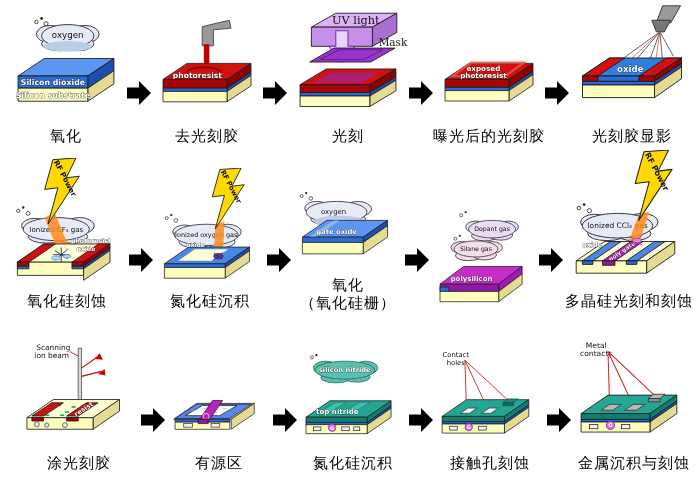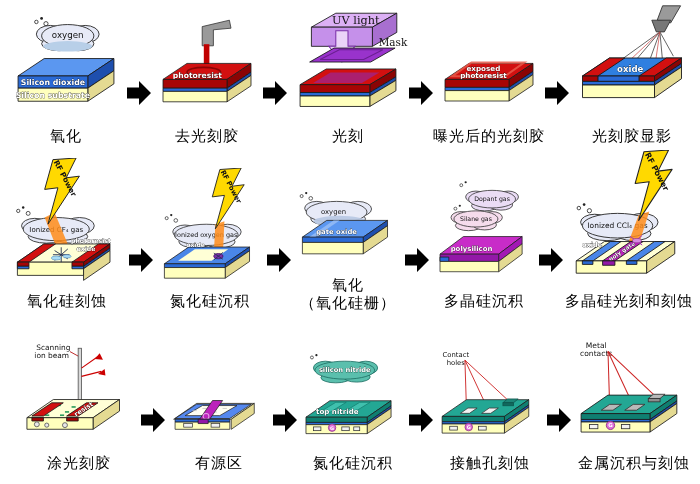--- a/index.html
+++ b/index.html
@@ -346,21 +346,20 @@
         <g>
           <polygon class="k" points="15,112 95,112 127,88 47,88" fill="#c82cc8"></polygon>
           <text class="wt" x="58" y="108" font-size="9.5" text-anchor="middle">polysilicon</text>
           <polygon class="k" points="95,112 127,88 127,98 95,122" fill="#a218b4"></polygon>
           <rect class="gtf k" x="15" y="112" width="80" height="10"></rect>
           <rect class="bf k" x="15" y="116" width="12" height="6"></rect>
           <polygon class="cs k" points="95,122 127,98 127,112 95,136"></polygon>
           <rect class="cf k" x="15" y="122" width="80" height="14"></rect>
         </g>
       </svg>
-      <div class="cap"><span>多晶硅沉积</span></div>
     </div>
 
     <svg class="arr" width="24" height="28" viewBox="0 0 26 30">
         <polygon points="0,9 13,9 13,2 26,15 13,28 13,21 0,21"></polygon>
       </svg>
 
     <div class="step" style="width:132px">
       <svg viewBox="0 0 150 150">
         <g>
           <circle class="bub" cx="18" cy="66" r="2"></circle>

